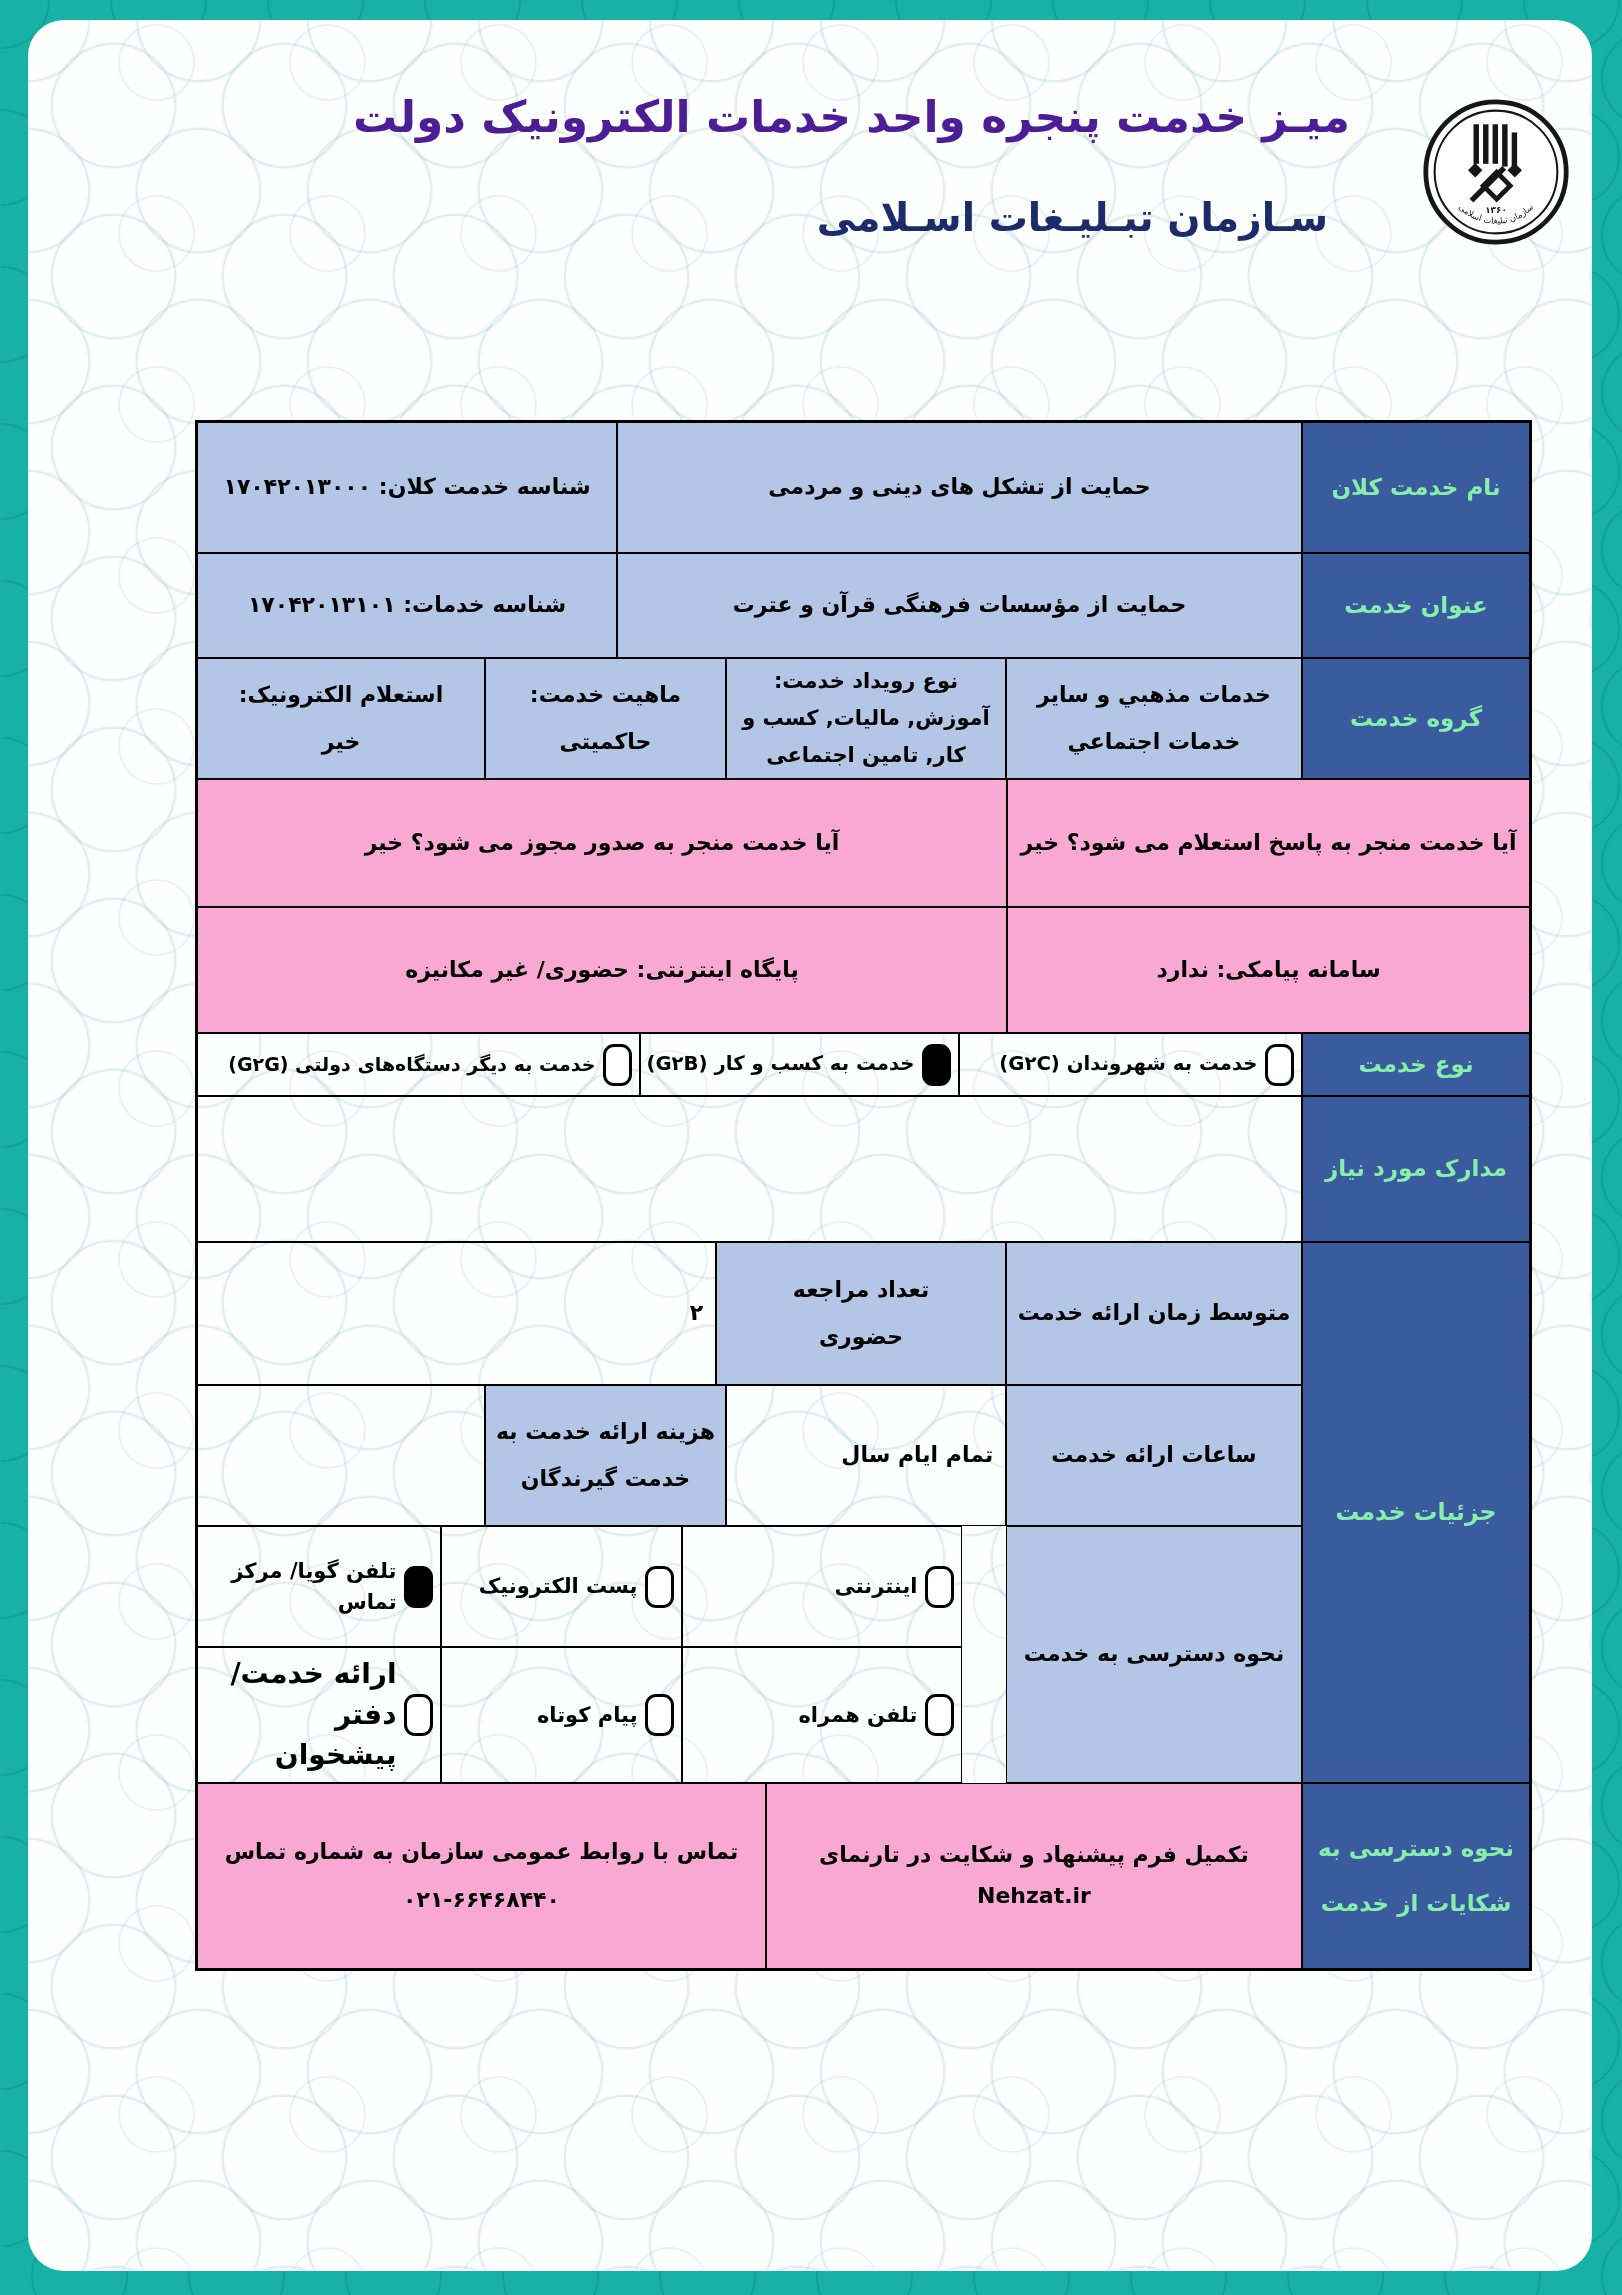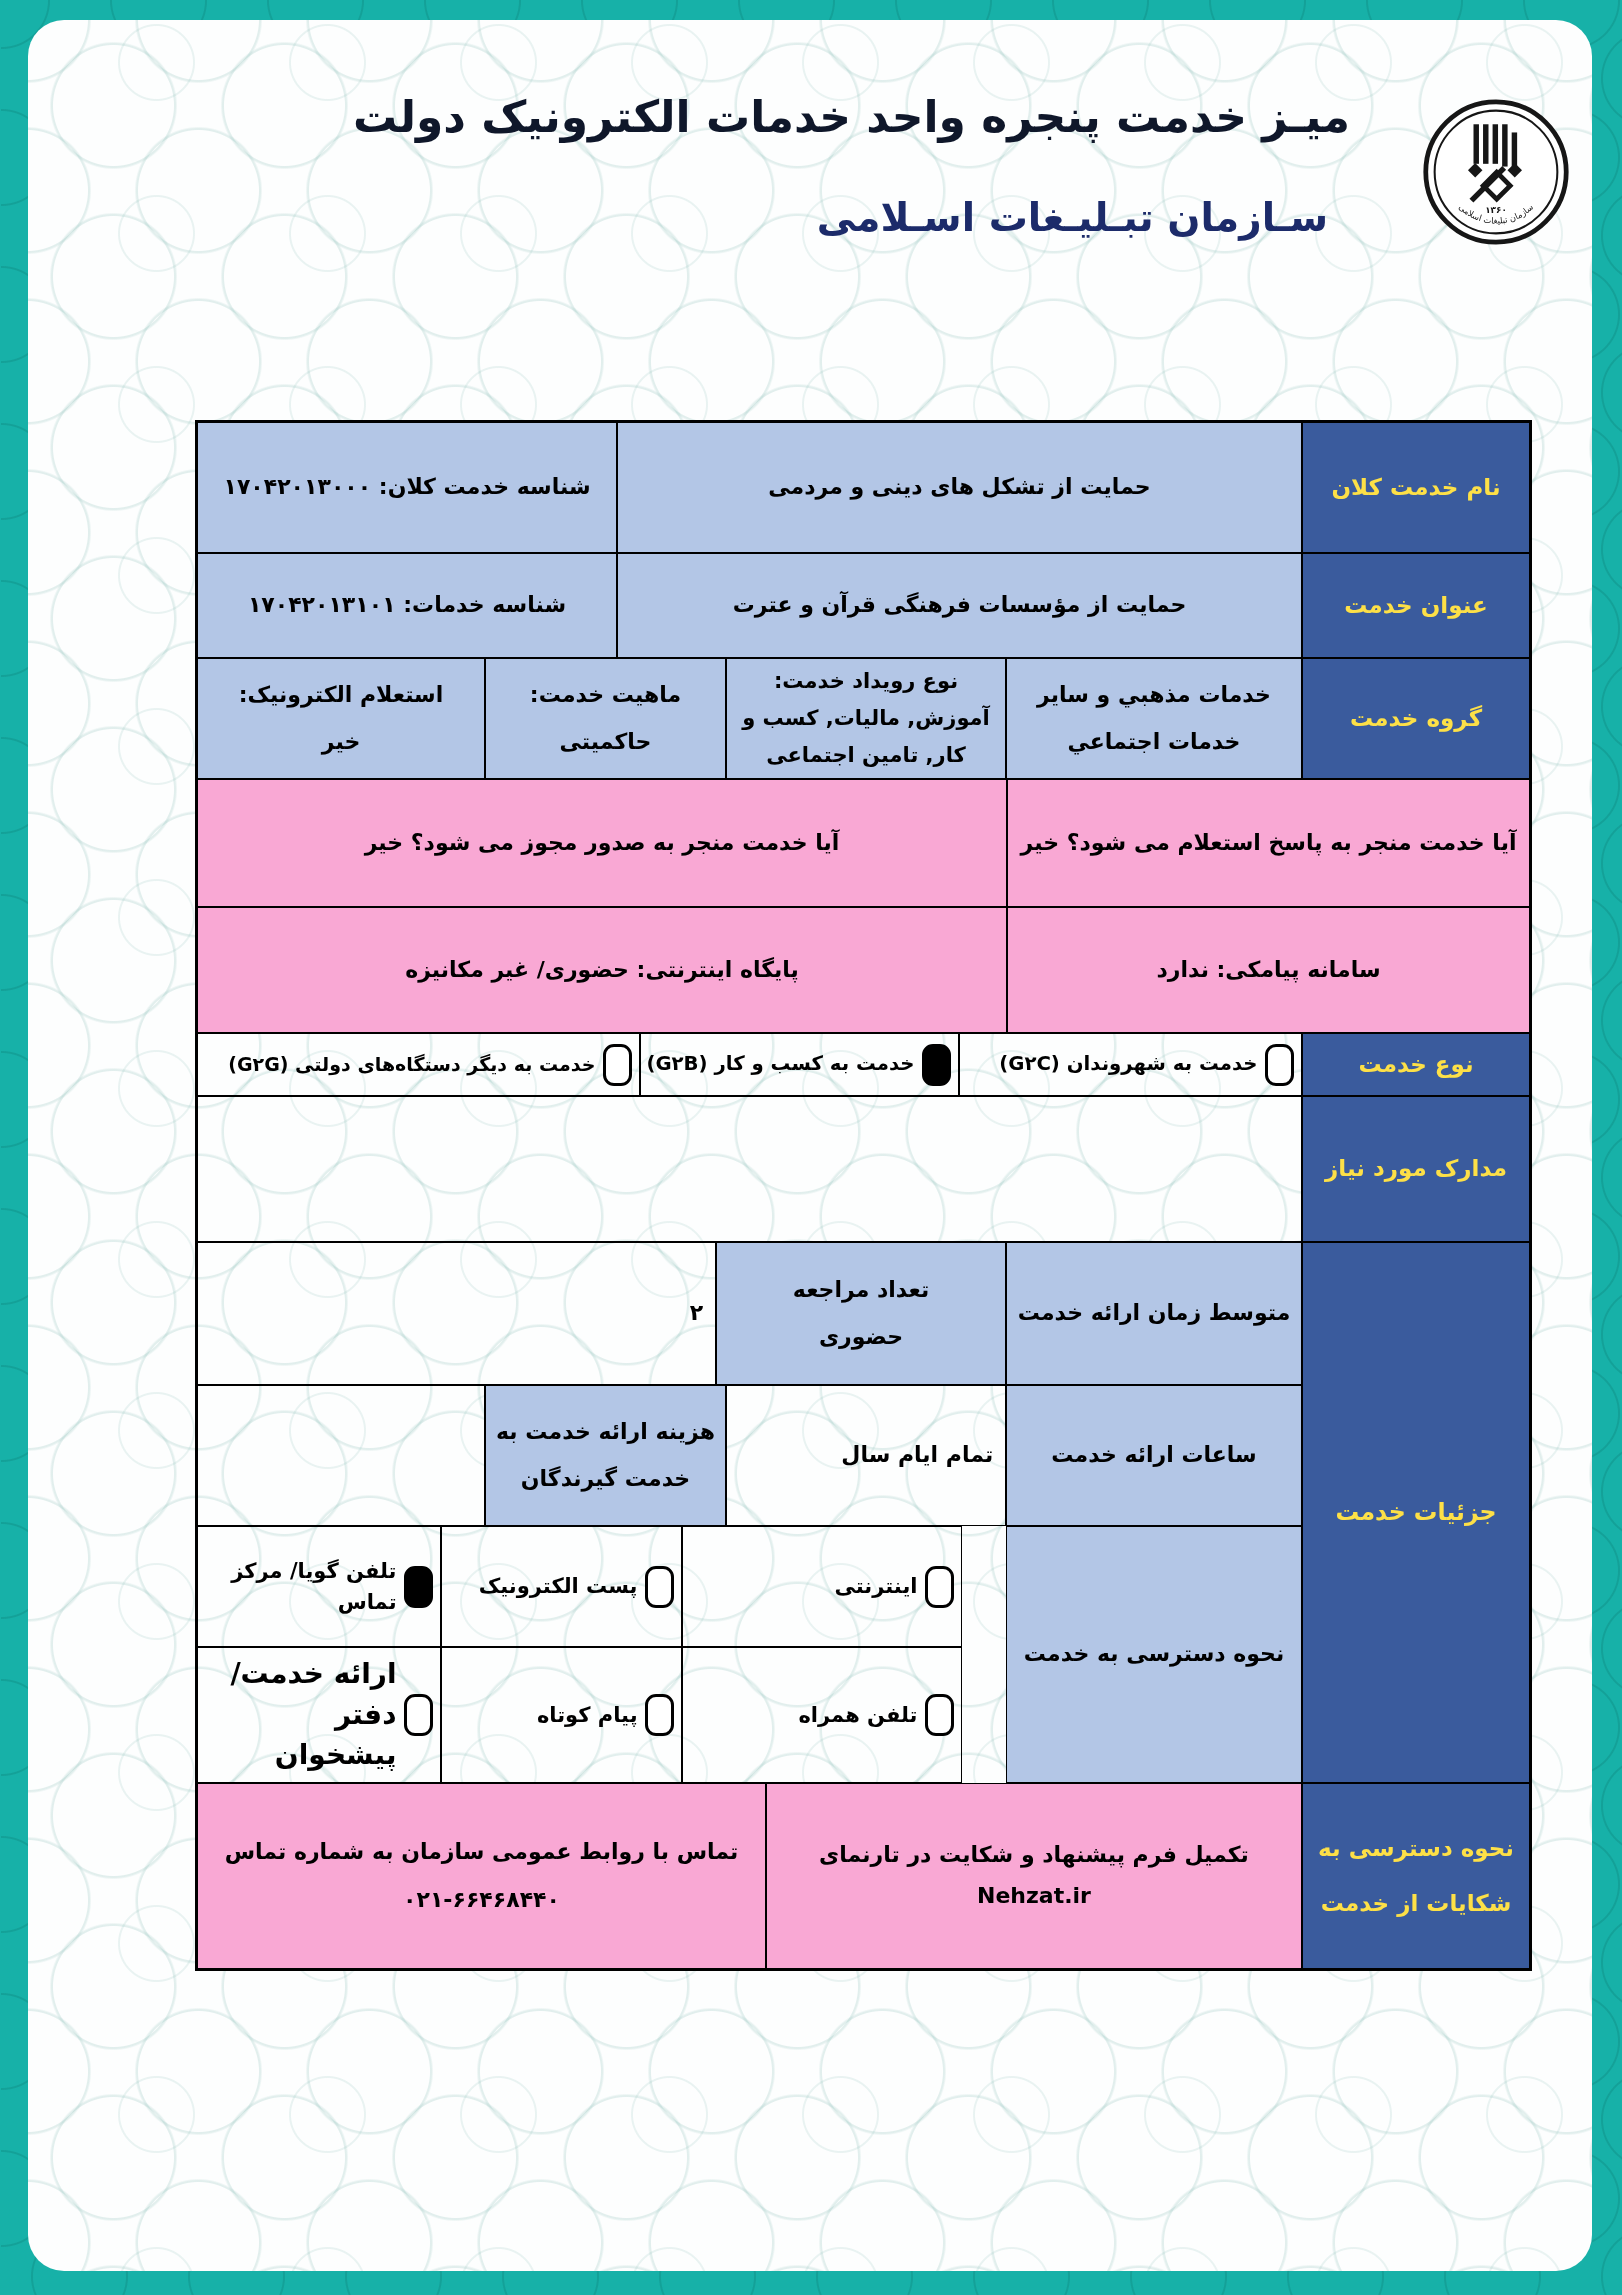--- a/index.html
+++ b/index.html
@@ -19,41 +19,41 @@
     background-color:#fdfefe;
     background-image:
       radial-gradient(circle, rgba(130,185,178,0) 60px, rgba(130,185,178,0.22) 61px, rgba(130,185,178,0.22) 62px, rgba(130,185,178,0) 64px),
       radial-gradient(circle, rgba(130,185,178,0) 60px, rgba(130,185,178,0.22) 61px, rgba(130,185,178,0.22) 62px, rgba(130,185,178,0) 64px),
       radial-gradient(circle, rgba(130,185,178,0) 36px, rgba(130,185,178,0.16) 37px, rgba(130,185,178,0.16) 38px, rgba(130,185,178,0) 39px);
     background-size:171px 171px,171px 171px,171px 171px;
     background-position:0 0,85px 85px,43px 128px;
   }
   .title1{
     position:absolute;top:91px;right:273px;
-    font-size:44px;font-weight:800;color:#0f172a;letter-spacing:-0.7px;
+    font-size:44px;font-weight:800;color:#4c1d95;letter-spacing:-0.7px;
   }
   .title2{
     position:absolute;top:195px;right:295px;
     font-size:39px;font-weight:800;color:#1c2b6a;letter-spacing:-0.7px;
   }
   .logo{position:absolute;left:1421px;top:97px;width:150px;height:150px;}
 
   .svc-table{
     position:absolute;left:195px;top:420px;width:1337px;
     direction:rtl;display:flex;flex-direction:column;
     border:2px solid #000;box-sizing:border-box;
   }
   .tr{display:flex;flex-direction:row;width:100%;}
   .cell{
     box-sizing:border-box;border:1.3px solid #000;
     display:flex;align-items:center;justify-content:center;
     text-align:center;font-weight:bold;font-size:22px;line-height:1.85;
     color:#000;padding:2.6px 5.2px;white-space:pre-line;flex:none;
   }
-  .hd{background:#3a5b9d;color:#fde047;font-size:23px;line-height:1.9;}
+  .hd{background:#3a5b9d;color:#86efac;font-size:23px;line-height:1.9;}
   .blue{background:#b3c6e6;}
   .lav{background:#f9a8d4;}
   .plain{background:transparent;}
   .grow{flex:1 1 auto;}
   .col{display:flex;flex-direction:column;flex:1 1 auto;}
   .val{justify-content:flex-start;padding-inline-start:11.8px;}
   .opt{justify-content:flex-start;gap:7.9px;padding-inline-start:6.6px;text-align:right;}
   .opt .lbl{font-size:19.7px;line-height:1.45;font-weight:bold;}
   .cb{
     width:29px;height:42px;flex:none;

